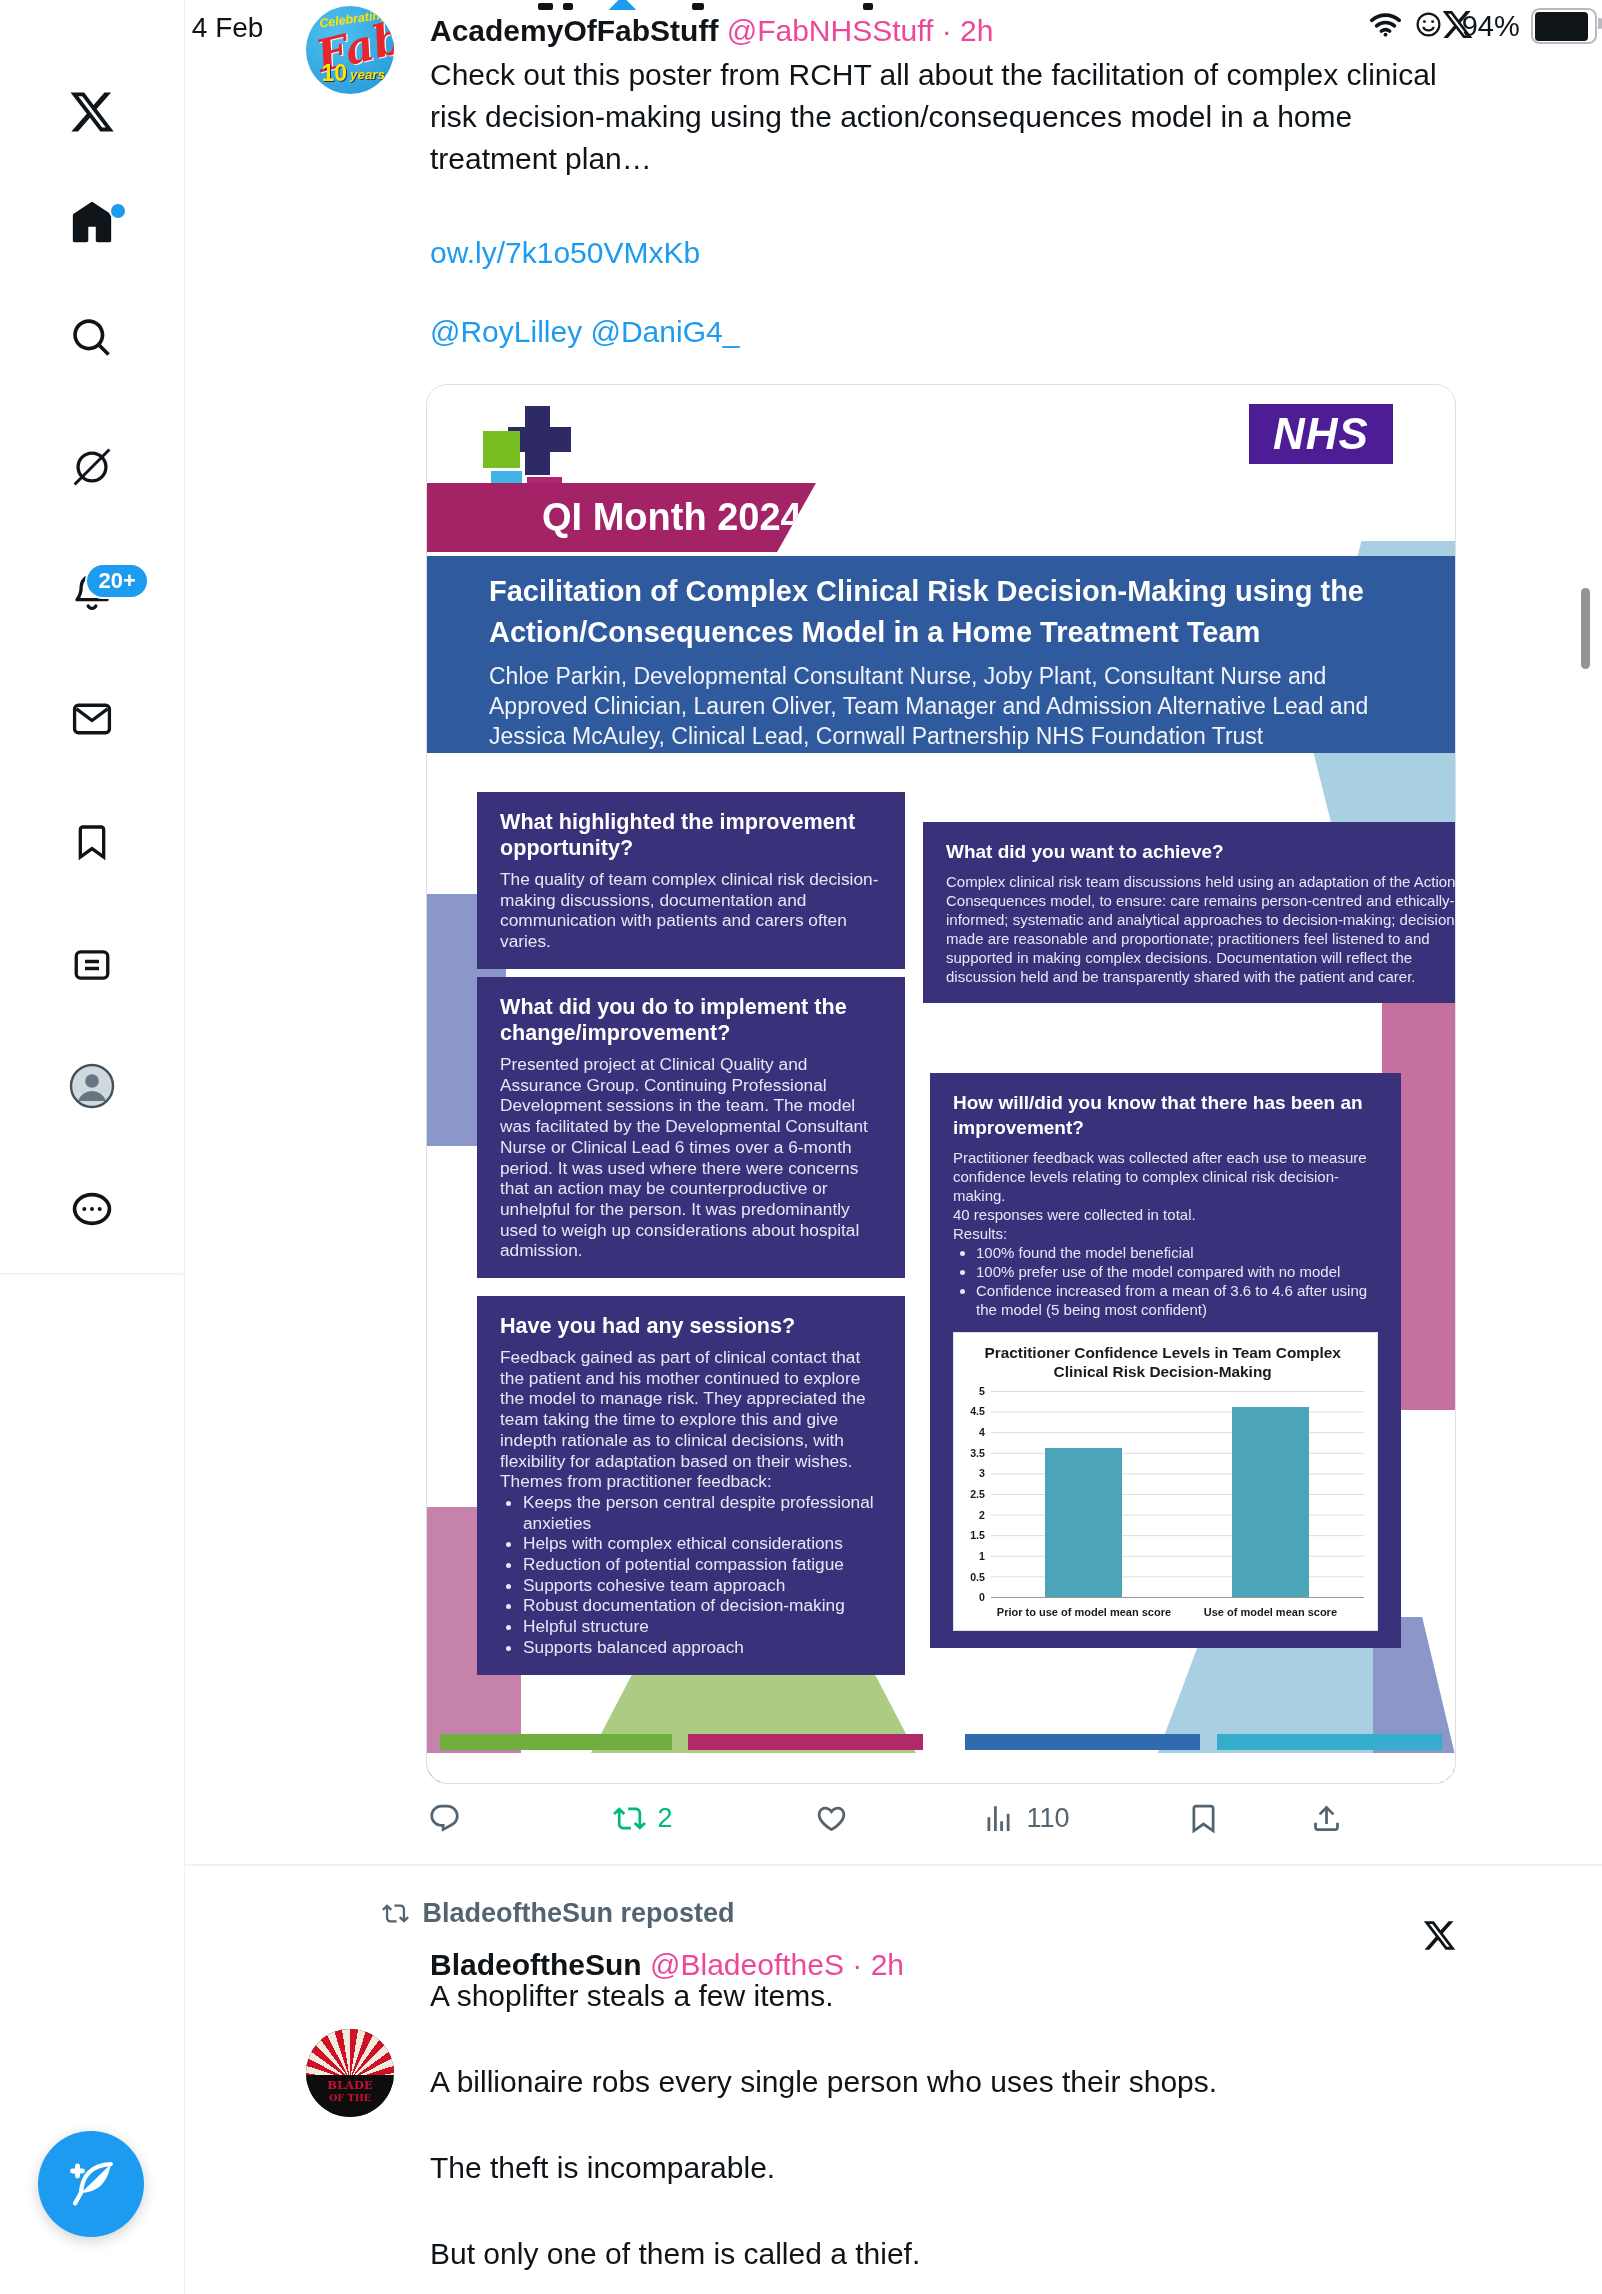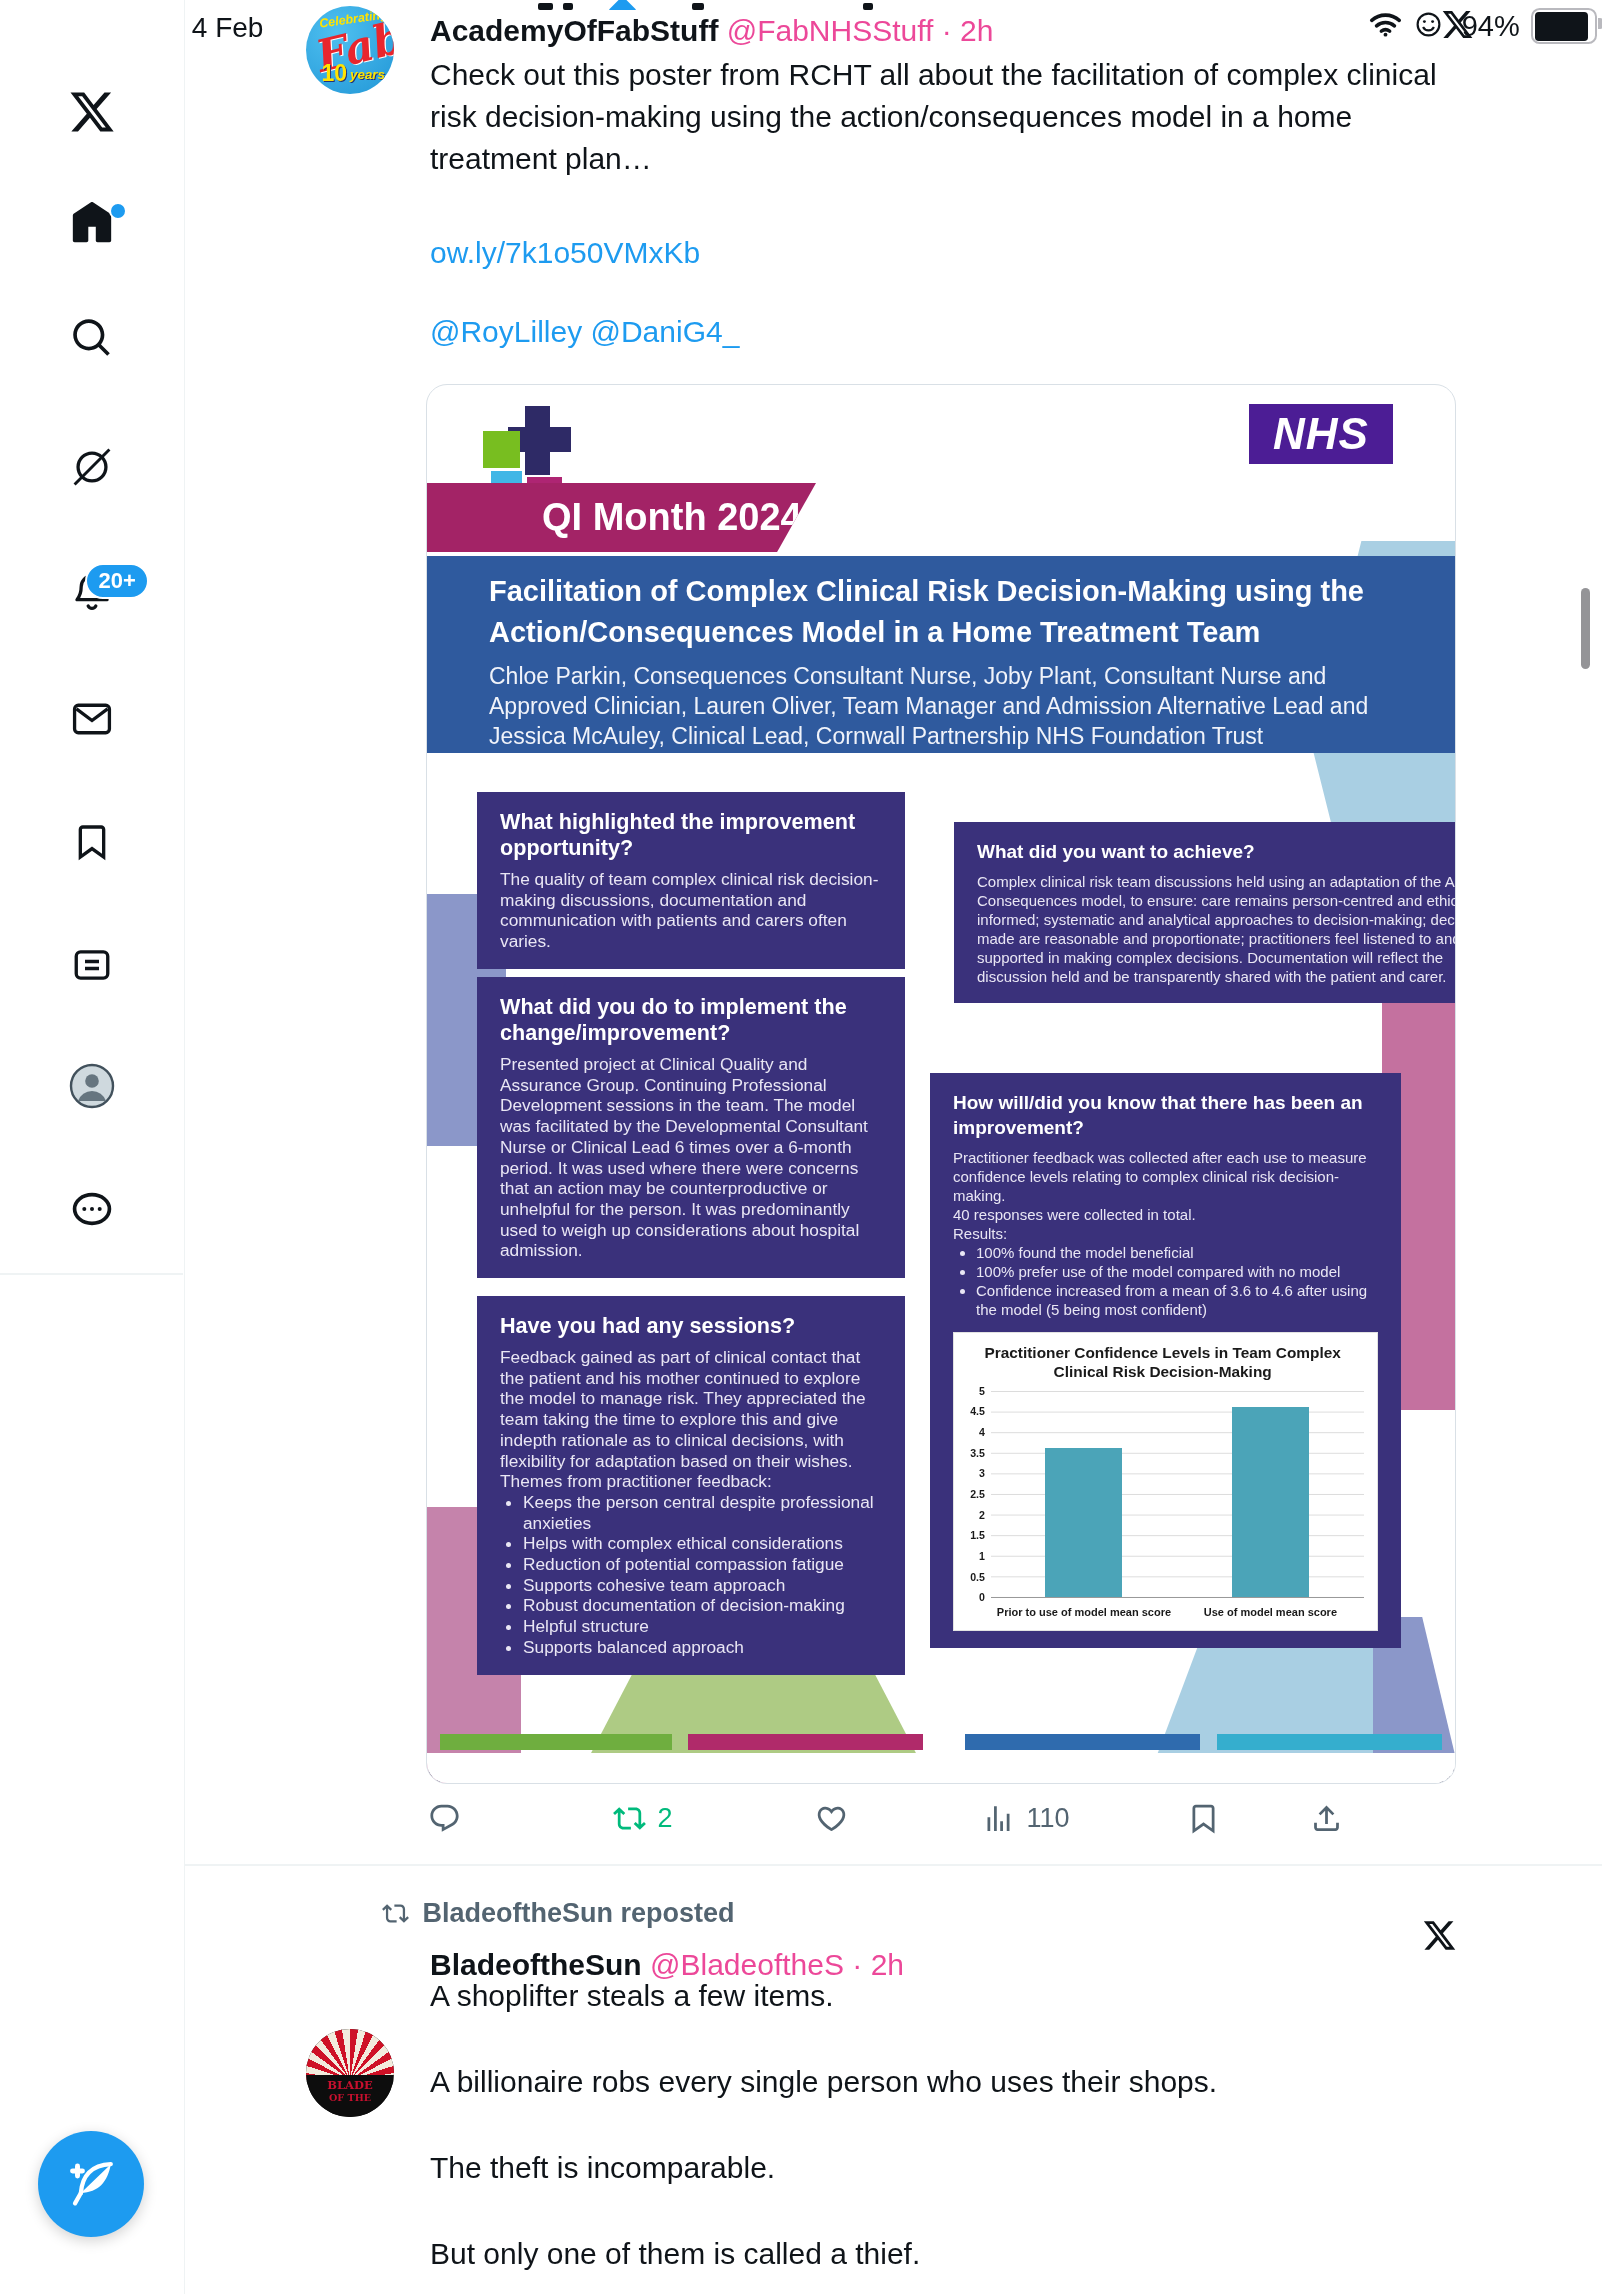--- a/index.html
+++ b/index.html
@@ -243,21 +243,21 @@
       <div style="left:0;top:25px;width:37px;height:37px;background:#78BE20"></div>
       <div style="left:7.7px;top:65px;width:31px;height:31px;background:#41B6E6"></div>
       <div style="left:44px;top:71px;width:35px;height:33px;background:#AE2573"></div>
     </div>
     <div class="nhs-box">NHS</div>
     <div class="qi-banner">
         <span>QI Month 2024</span>
       </div>
     <div class="blue-band">
       <div class="ttl">Facilitation of Complex Clinical Risk Decision-Making using the Action/Consequences Model in a Home Treatment Team</div>
-      <div class="auth">Chloe Parkin, Consequences Consultant Nurse, Joby Plant, Consultant Nurse and Approved Clinician, Lauren Oliver, Team Manager and Admission Alternative Lead and Jessica McAuley, Clinical Lead, Cornwall Partnership NHS Foundation Trust</div>
+      <div class="auth">Chloe Parkin, Developmental Consultant Nurse, Joby Plant, Consultant Nurse and Approved Clinician, Lauren Oliver, Team Manager and Admission Alternative Lead and Jessica McAuley, Clinical Lead, Cornwall Partnership NHS Foundation Trust</div>
     </div>
 
     <div class="pbox pbox-l" style="left:50px;top:407px;width:428px">
       <h3>What highlighted the improvement opportunity?</h3>
       <p>The quality of team complex clinical risk decision-making discussions, documentation and communication with patients and carers often varies.</p>
     </div>
     <div class="pbox pbox-l" style="left:50px;top:592px;width:428px">
       <h3>What did you do to implement the change/improvement?</h3>
       <p>Presented project at Clinical Quality and Assurance Group. Continuing Professional Development sessions in the team. The model was facilitated by the Developmental Consultant Nurse or Clinical Lead 6 times over a 6-month period. It was used where there were concerns that an action may be counterproductive or unhelpful for the person. It was predominantly used to weigh up considerations about hospital admission.</p>
     </div>
@@ -269,21 +269,21 @@
           <li>Keeps the person central despite professional anxieties</li>
           <li>Helps with complex ethical considerations</li>
           <li>Reduction of potential compassion fatigue</li>
           <li>Supports cohesive team approach</li>
           <li>Robust documentation of decision-making</li>
           <li>Helpful structure</li>
           <li>Supports balanced approach</li>
         </ul>
     </div>
 
-    <div class="pbox pbox-r" style="left:527px;top:437px;width:566px">
+    <div class="pbox pbox-r" style="left:496px;top:437px;width:566px">
       <h3>What did you want to achieve?</h3>
       <p>Complex clinical risk team discussions held using an adaptation of the Action/ Consequences model, to ensure: care remains person-centred and ethically-informed; systematic and analytical approaches to decision-making; decisions made are reasonable and proportionate; practitioners feel listened to and supported in making complex decisions. Documentation will reflect the discussion held and be transparently shared with the patient and carer.</p>
     </div>
     <div class="pbox pbox-r" style="left:503px;top:688px;width:471px">
       <h3>How will/did you know that there has been an improvement?</h3>
       <div>
           <p>Practitioner feedback was collected after each use to measure confidence levels relating to complex clinical risk decision-making.</p>
           <p>40 responses were collected in total.</p>
           <p>Results:</p>
         </div>

